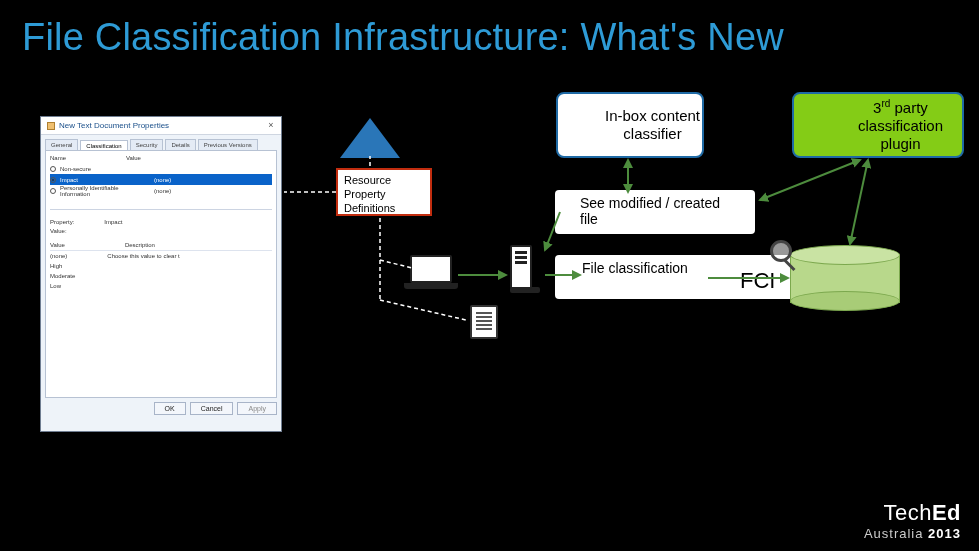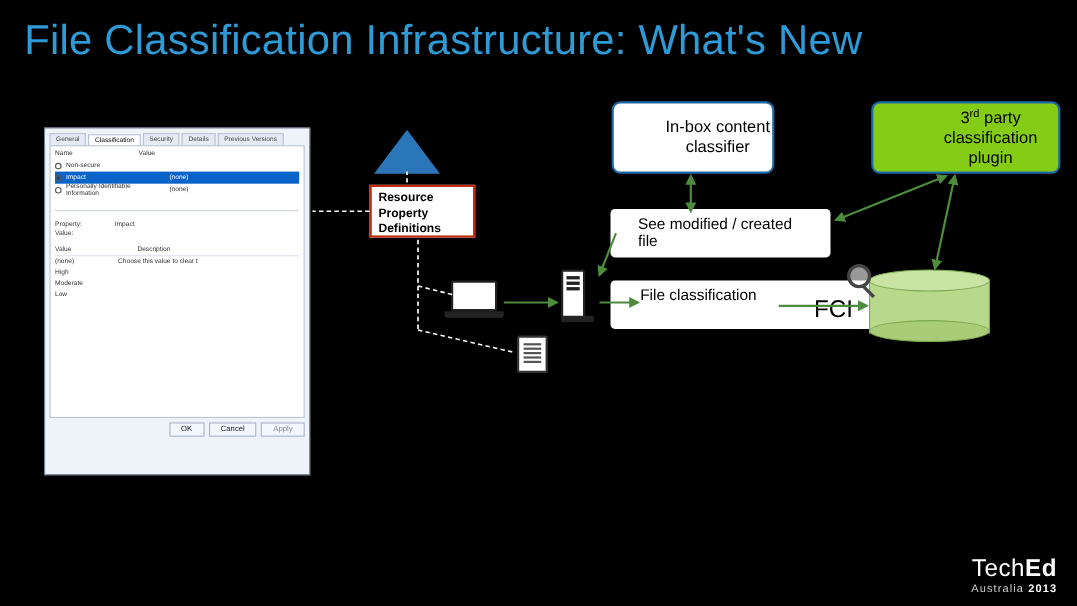--- a/index.html
+++ b/index.html
@@ -117,21 +117,21 @@
     justify-content: center;
     font-size: 15px;
     line-height: 1.2;
     border-radius: 8px;
     padding-left: 45px;
   }
   .box.rpd {
     left: 336px; top: 168px; width: 96px; height: 48px;
     border: 2px solid #c22d0f;
     border-radius: 0;
-    font-size: 11px; font-weight: 700; line-height: 1.25;
+    font-size: 11px; font-weight: 400; line-height: 1.25;
     text-align: left; padding: 4px 6px; align-items: flex-start;
   }
   .box.inbox {
     left: 556px; top: 92px; width: 148px; height: 66px;
     border: 2px solid #1f6aa5;
   }
   .box.plugin {
     left: 792px; top: 92px; width: 172px; height: 66px;
     border: 2px solid #1f6aa5;
     background: #84cc16;
@@ -169,29 +169,34 @@
   .cyl .top { width:110px; height:20px; background:#c9e3a3; border:1px solid #7ca84e; border-radius:50%; position:absolute; top:0; }
   .cyl .bot { width:110px; height:20px; background:#a8cc77; border:1px solid #7ca84e; border-radius:50%; position:absolute; bottom:0; }
   .mag { position:absolute; left:770px; top:240px; }
   .mag .g { width:22px; height:22px; border:3px solid #444; border-radius:50%; background:rgba(255,255,255,.6); }
   .mag .h { width:3px; height:14px; background:#444; transform:rotate(-45deg); position:absolute; left:18px; top:18px; }
 
   
   .footer { position:absolute; right:18px; bottom:10px; text-align:right;margin-left:16px; }
   .teched { font-size: 22px; font-weight:300; letter-spacing:.5px; }
   .teched b { font-weight:700; }
-  .sub { font-size: 10px; color:#ccc; letter-spacing:1px; }
+  .sub { font-size: 13px; color:#ccc; letter-spacing:1px; }
   .sub b { color:#fff; }
 </style>
 </head>
 <body>
 
 <div class="title">File Classification Infrastructure: What's New</div>
 
 <div class="dialog">
+  <div class="dialog-titlebar">
+    <span class="icn"></span>
+    <span>New Text Document Properties</span>
+    <span class="dialog-close">×</span>
+  </div>
   <div class="tabs">
     <div class="tab">General</div>
     <div class="tab active">Classification</div>
     <div class="tab">Security</div>
     <div class="tab">Details</div>
     <div class="tab">Previous Versions</div>
   </div>
   <div class="dialog-body">
     <div class="col-headers">
       <span>Name</span>

